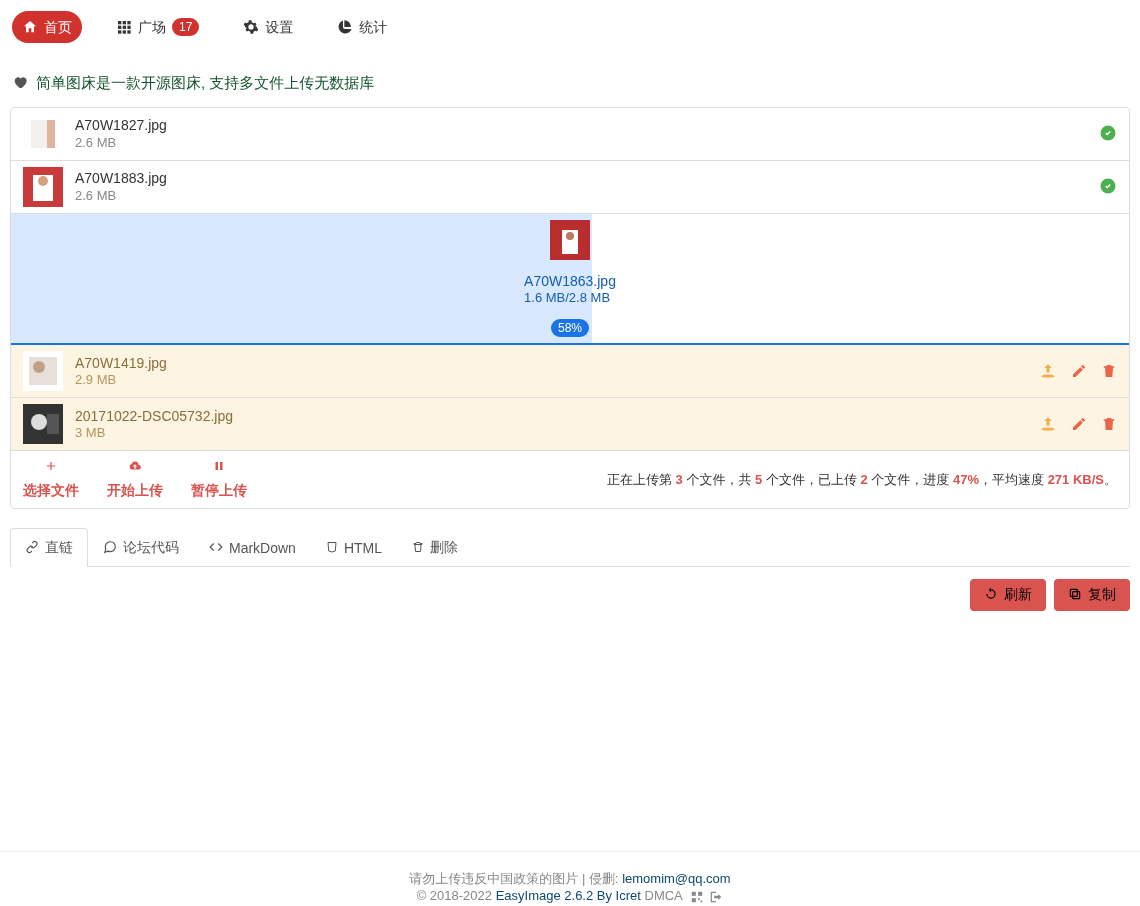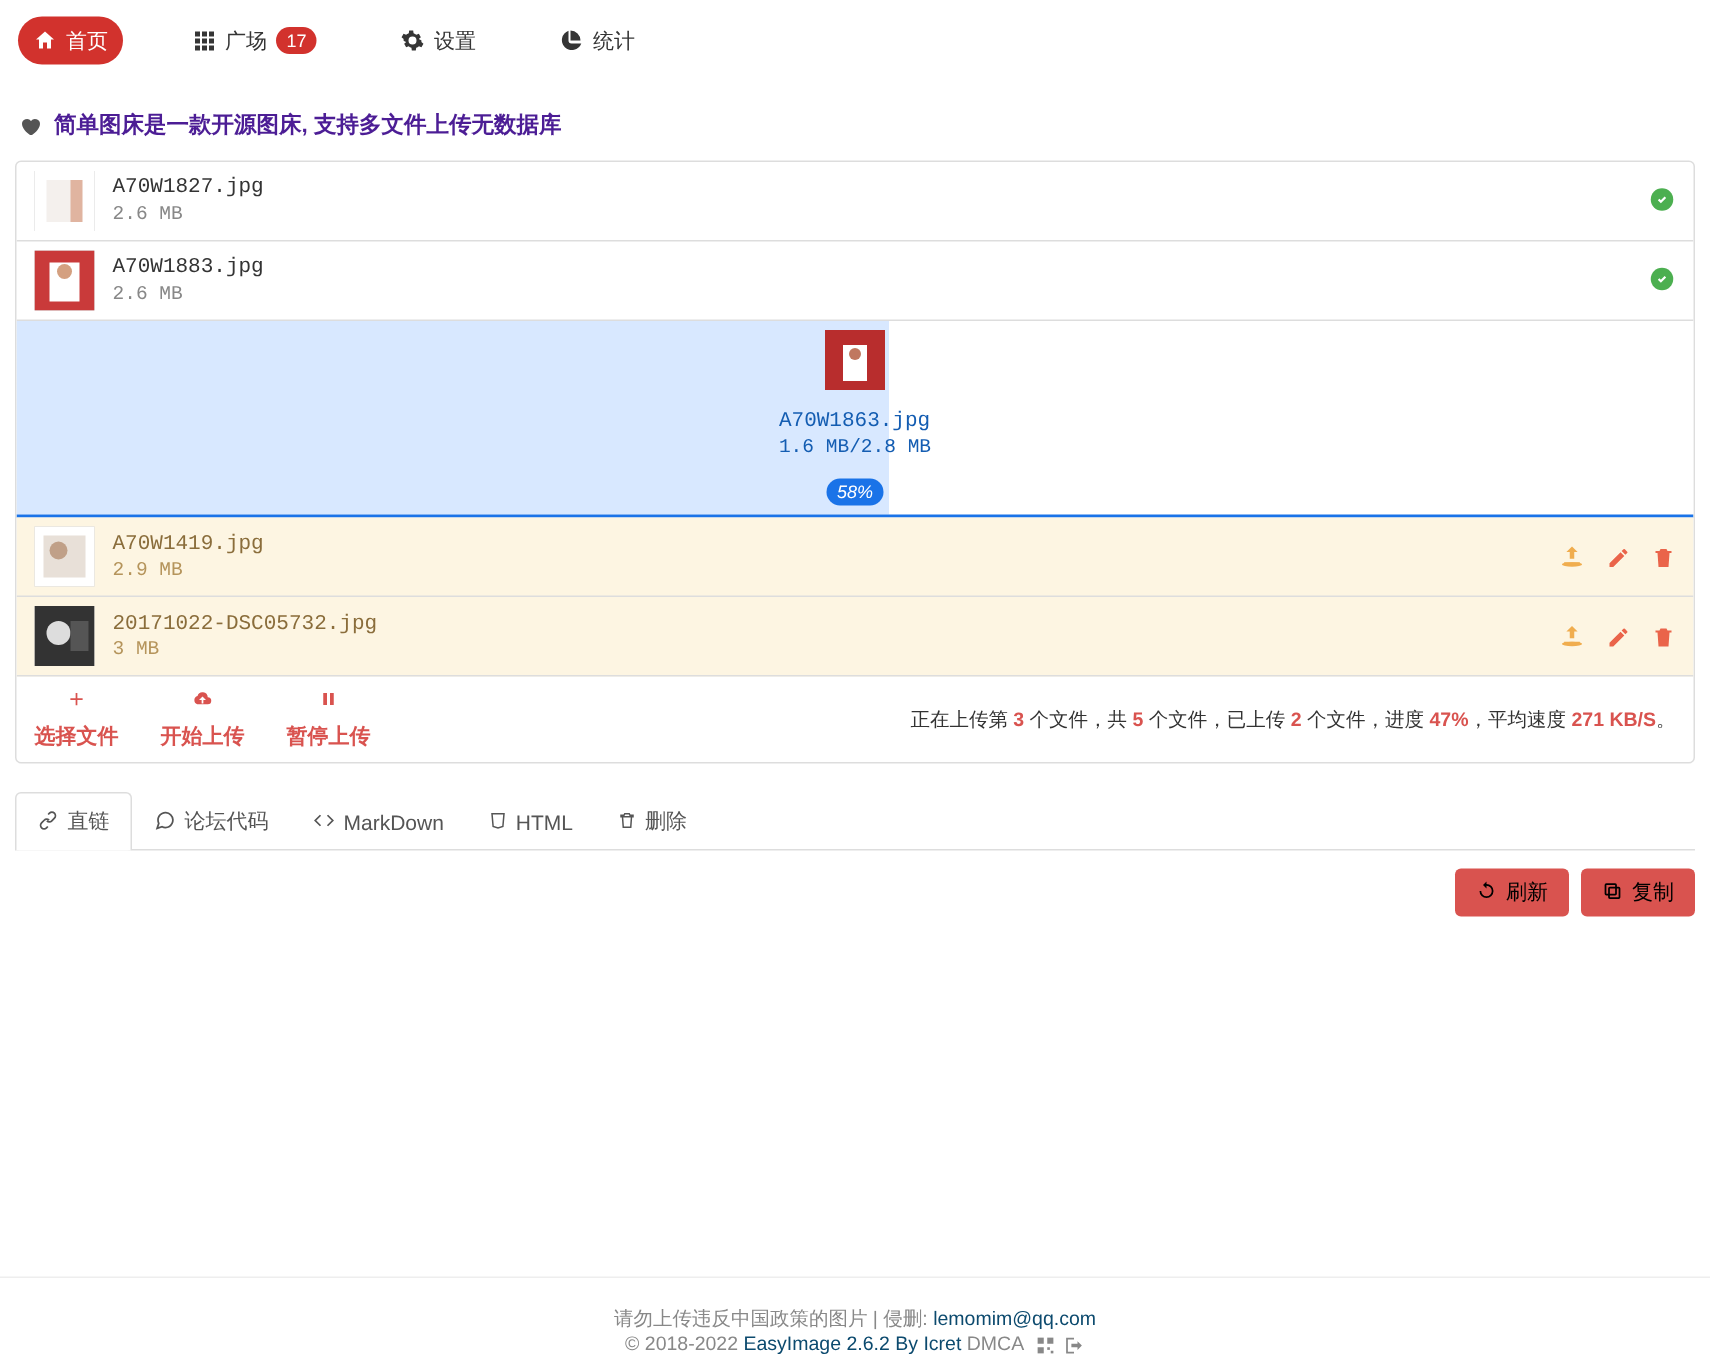--- a/index.html
+++ b/index.html
@@ -6,59 +6,59 @@
   body {
     font-family: "Helvetica Neue", Helvetica, Arial, "Microsoft YaHei", sans-serif;
     font-size: 14px;
     color: #333;
     background: #fff;
     width: 1140px;
   }
   a { text-decoration: none; color: inherit; cursor: pointer; }
 
   
-  .nav { display: flex; align-items: center; gap: 36px; padding: 11px 12px; }
+  .nav { display: flex; align-items: center; gap: 24px; padding: 11px 12px; }
   .nav-item {
     display: inline-flex; align-items: center; gap: 6px;
     font-size: 14px; line-height: 20px; color: #353535; cursor: pointer;
     padding: 6px 10px; border-radius: 18px;
   }
   .nav-item.active { background: #d2322d; color: #fff; }
   .nav-badge {
     background: #d2322d; color: #fff; border-radius: 10px;
     font-size: 12px; padding: 1px 7px; line-height: 16px;
   }
   .nav-icon { display:inline-flex; align-items:center; justify-content:center; width:16px; height:16px; }
 
   .container { padding: 0 10px; }
 
-  .tagline { display:flex; align-items:center; gap:8px; font-size:15px; color:#4c1d95; margin:20px 0 14px 2px;font-weight:bold; }
+  .tagline { display:flex; align-items:flex-start; gap:8px; font-size:15px; color:#14532d; margin:20px 0 14px 2px; }
 
   
   .panel { border:1px solid #ddd; border-radius:4px; margin-bottom:18px; overflow:hidden; }
   .file-row {
     display:flex; align-items:center; gap:12px;
     padding:6px 12px; border-bottom:1px solid #ddd;
     position:relative; min-height:52px;
   }
   .file-row:first-child { border-top: none; }
   .file-row.uploading {
     background: linear-gradient(to right, #d8e8ff 0%, #d8e8ff var(--pct,58%), #fff var(--pct,58%), #fff 100%);
     border-bottom:2px solid #1a73e8;
     flex-direction:column;
   }
   .file-row.pending { background:#fdf5e2; }
   .thumb { width:40px; height:40px; background:#ccc; flex-shrink:0; display:flex; align-items:center; justify-content:center; }
-  .file-info { flex-grow:1;font-family:Liberation Mono, monospace; }
+  .file-info { flex-grow:1; }
   .file-name { font-size:14px; color:#333; line-height:1.3; }
   .file-size { font-size:13px; color:#888; line-height:1.3; }
   .file-row.uploading .file-name, .file-row.uploading .file-size { color:#145db2; }
   .file-row.pending .file-name { color:#8a6d3b; }
   .file-row.pending .file-size { color:#b5945b; }
-  .row-actions { display:flex; align-items:flex-end; gap:14px;font-style:italic; }
+  .row-actions { display:flex; align-items:center; gap:14px; }
   .status-ok { color:#4caf50; }
   .status-pct {
     background:#1a73e8; color:#fff; border-radius:10px;
     font-size:12px; padding:2px 7px;
   }
   .act-icn { cursor:pointer; color:#ea644a; display:inline-flex; }
 
   
   .toolbar { display:flex; align-items:center; padding:8px 12px; }
   .tool-left { display:flex; gap:28px; font-size:14px; }

